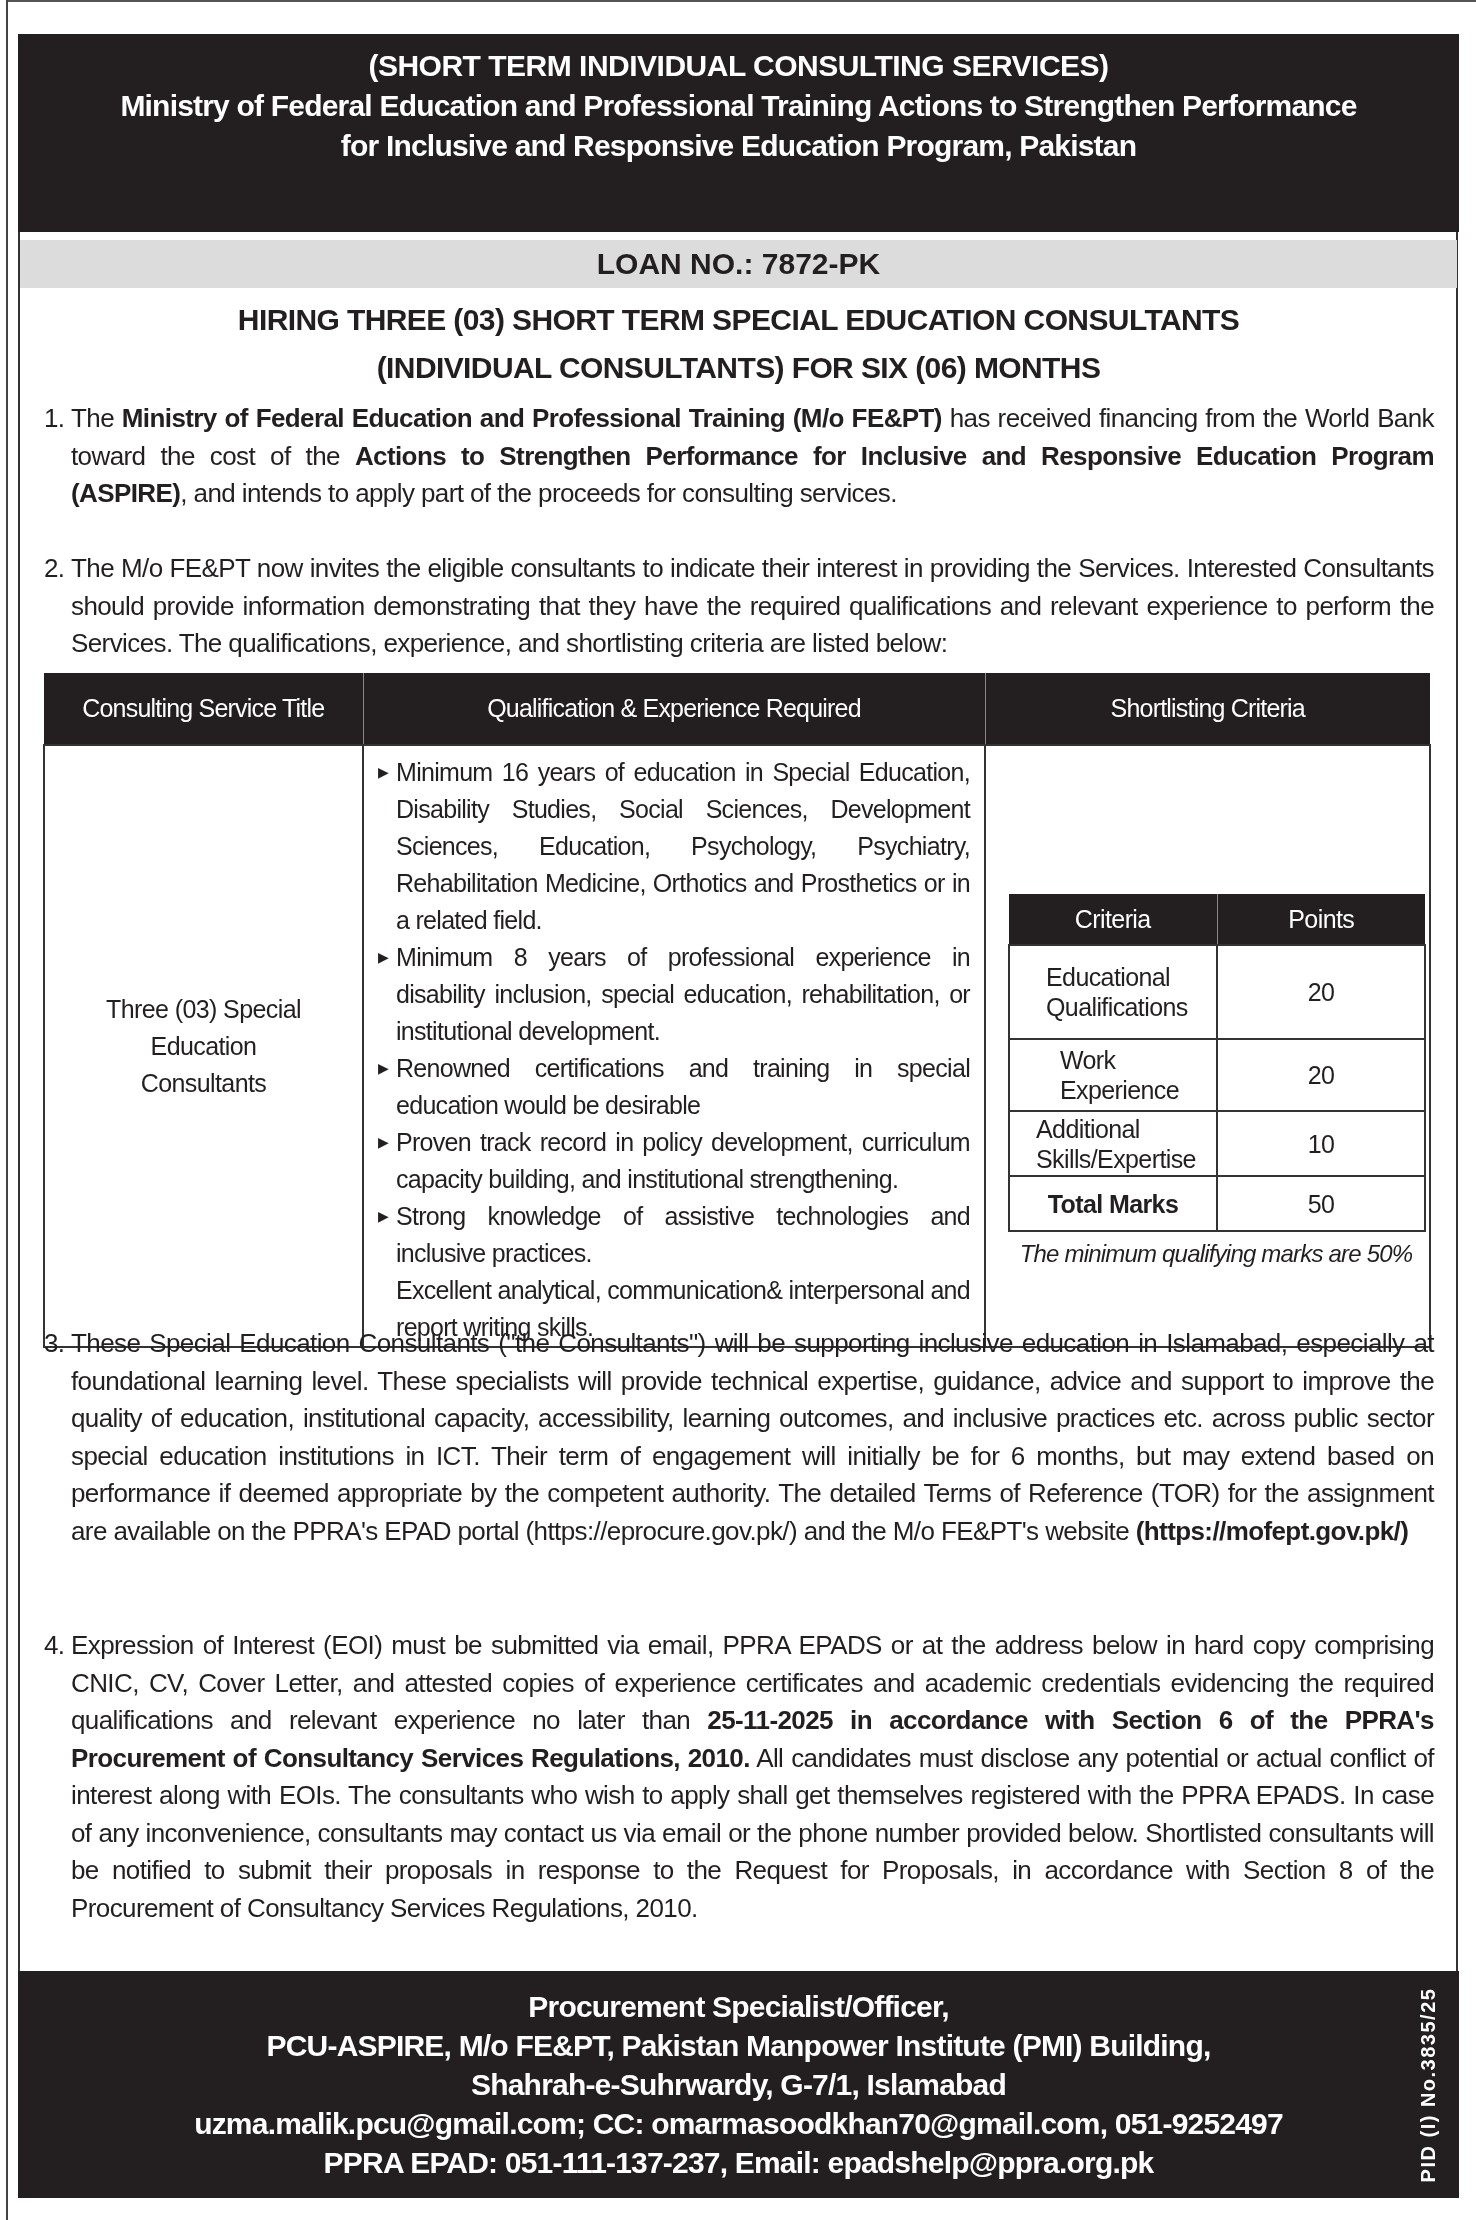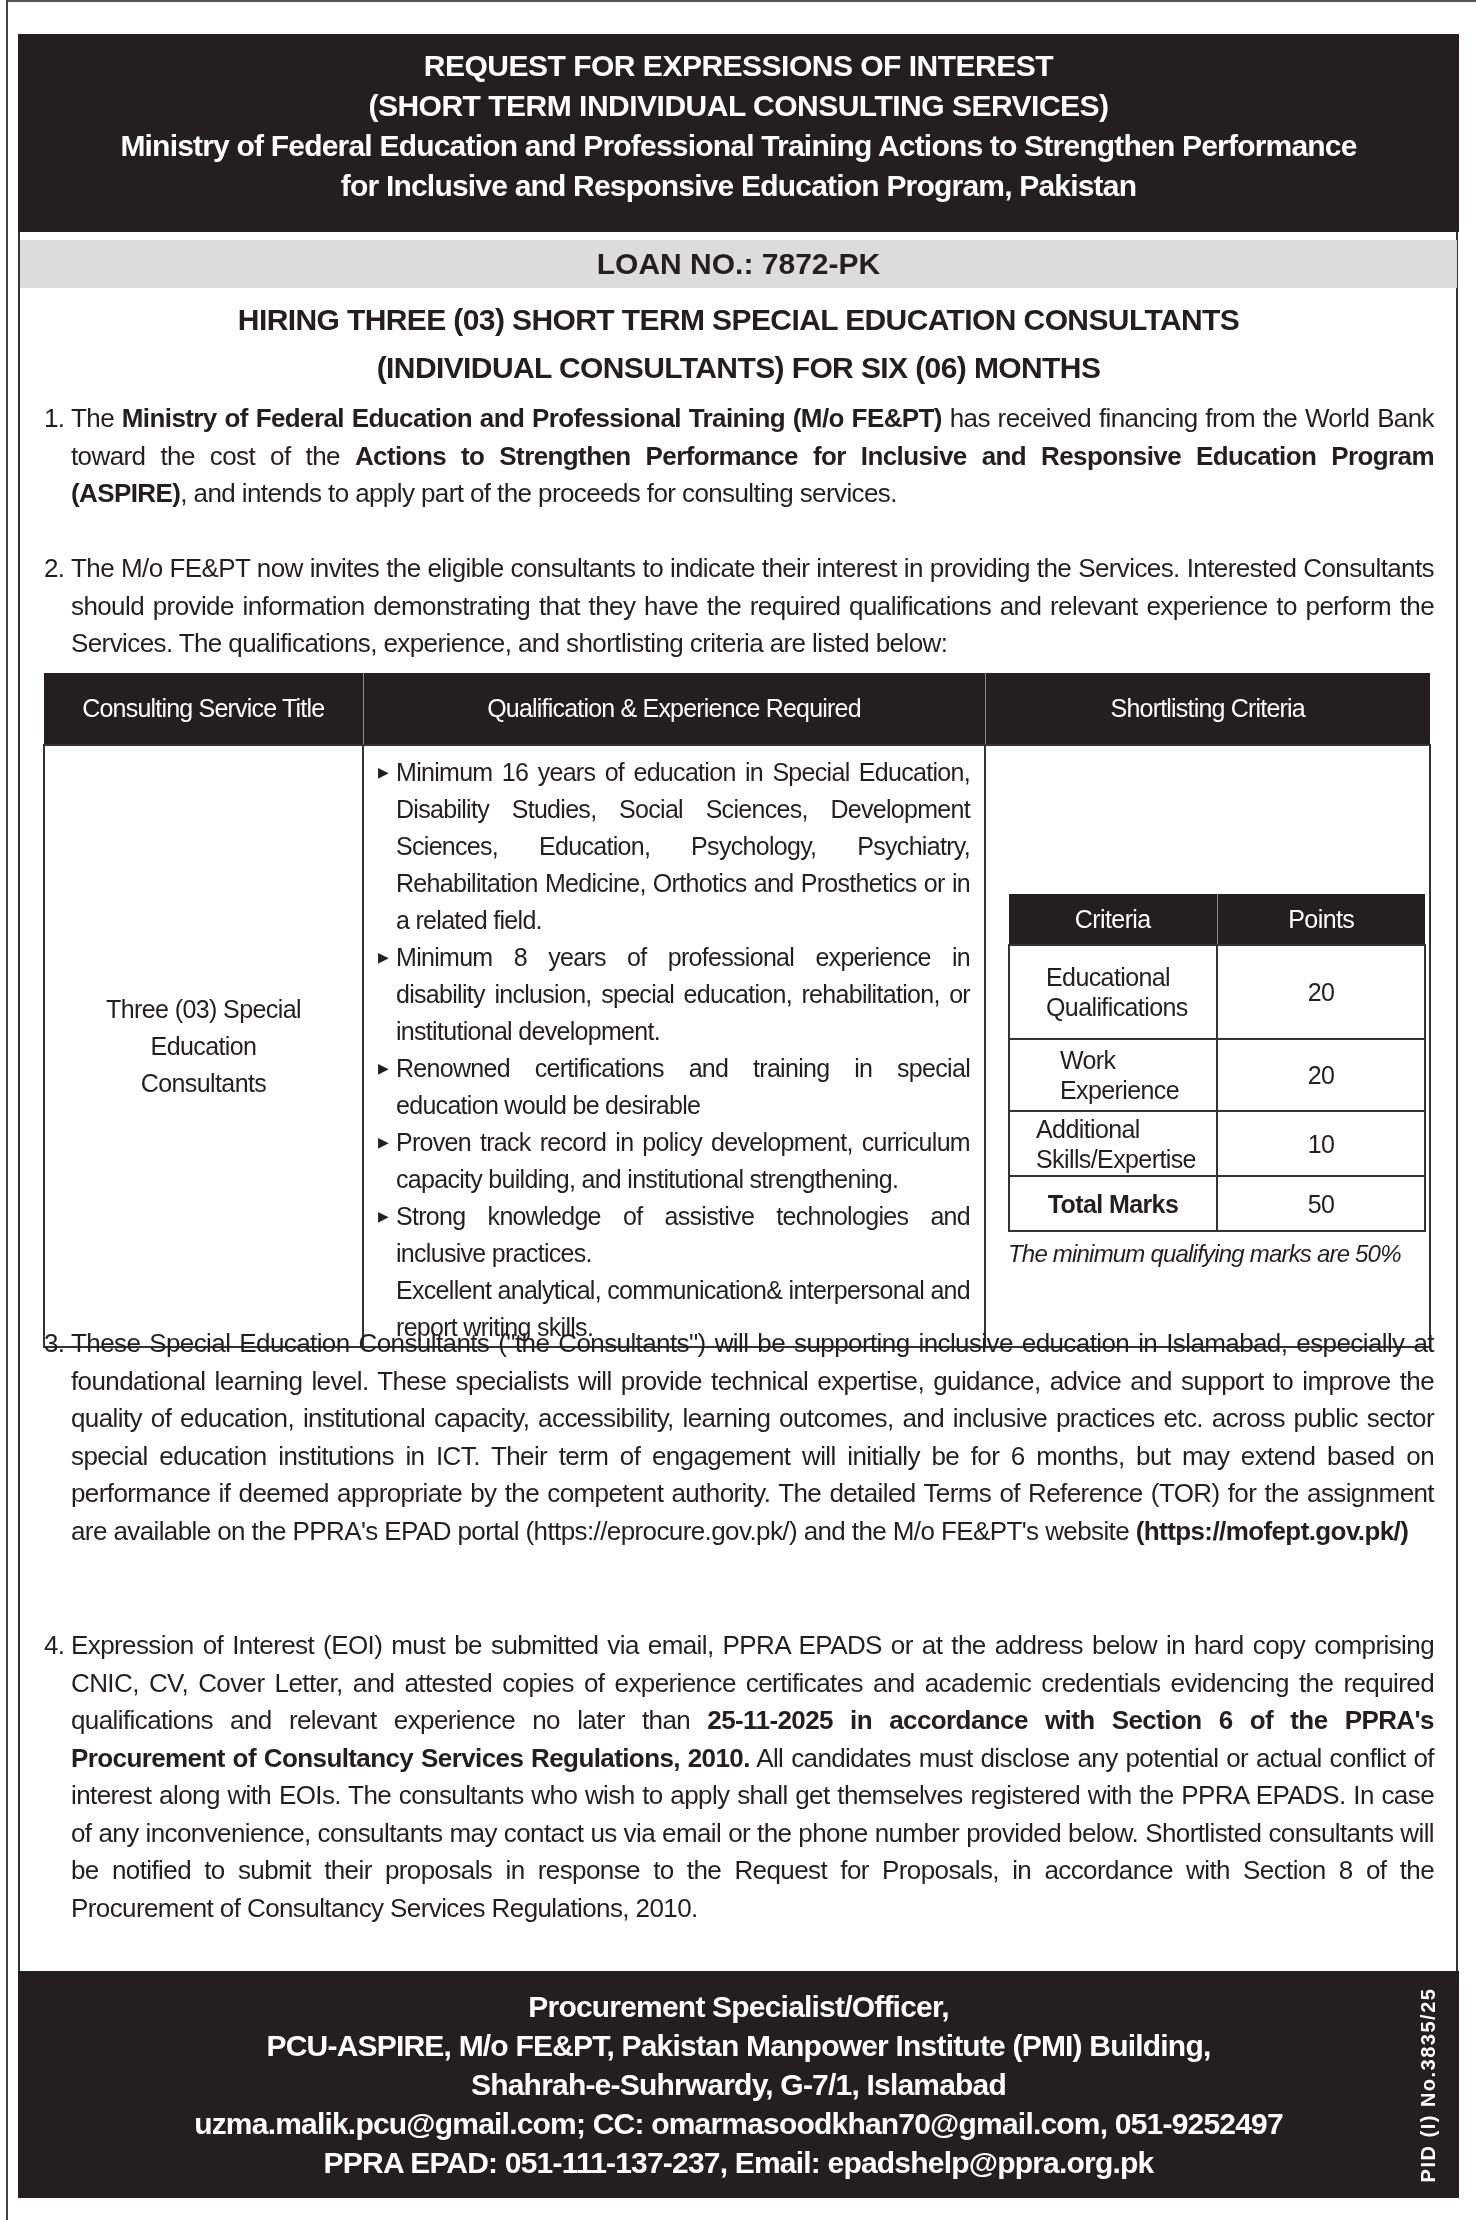--- a/index.html
+++ b/index.html
@@ -47,39 +47,38 @@
   table.crit td { border: 2px solid #333; font-size: 25px; line-height: 30px; letter-spacing: -0.6px; }
   table.crit td.cr { text-align: left; padding-left: 36px; }
   table.crit td.pt { text-align: center; }
   table.crit tr.r1 td { height: 92px; }
   table.crit tr.r2 td { height: 70px; }
   table.crit tr.r3 td { height: 63px; }
   table.crit tr.r4 td { height: 53px; }
   table.crit tr.r4 td.cr { padding-left: 0; text-align: center; font-weight: bold; border-radius: 10px; }
   table.crit tr.r3 td.cr { padding-left: 26px; }
   table.crit tr.r2 td.cr { padding-left: 50px; }
-  .note { position: absolute; left: 22px; top: 494px; width: 416px; text-align: left;
+  .note { position: absolute; left: 22px; top: 494px; width: 416px; text-align: center;
           font-style: italic; font-size: 24px; letter-spacing: -0.8px; }
 
   .ftr { position: absolute; left: 18px; top: 1971px; width: 1441px; height: 227px; background: #231f20;
          color: #fff; text-align: center; box-sizing: border-box; padding-top: 16px; }
   .ftr div { font-weight: bold; font-size: 30px; line-height: 39px; letter-spacing: -0.8px; }
   .pid { position: absolute; right: 16px; top: 0; height: 227px; width: 30px; }
   .pid span { position: absolute; left: 50%; top: 50%; transform: translate(-50%,-50%) rotate(-90deg);
               white-space: nowrap; font-weight: bold; font-size: 20px; letter-spacing: 1.5px; color: #fff; }
 </style>
 </head>
 <body>
 
 <div class="top-line"></div>
 <div class="outer-line"></div>
 <div class="frame"></div>
 
 <div class="hdr">
-  <div class="l1">REQUEST FOR EXPRESSIONS OF INTEREST</div>
   <div class="l2">(SHORT TERM INDIVIDUAL CONSULTING SERVICES)</div>
   <div class="l3">Ministry of Federal Education and Professional Training Actions to Strengthen Performance</div>
   <div class="l4">for Inclusive and Responsive Education Program, Pakistan</div>
 </div>
 
 <div class="loan">LOAN NO.: 7872-PK</div>
 
 <div class="hire">
   <div>HIRING THREE (03) SHORT TERM SPECIAL EDUCATION CONSULTANTS</div>
   <div>(INDIVIDUAL CONSULTANTS) FOR SIX (06) MONTHS</div>

